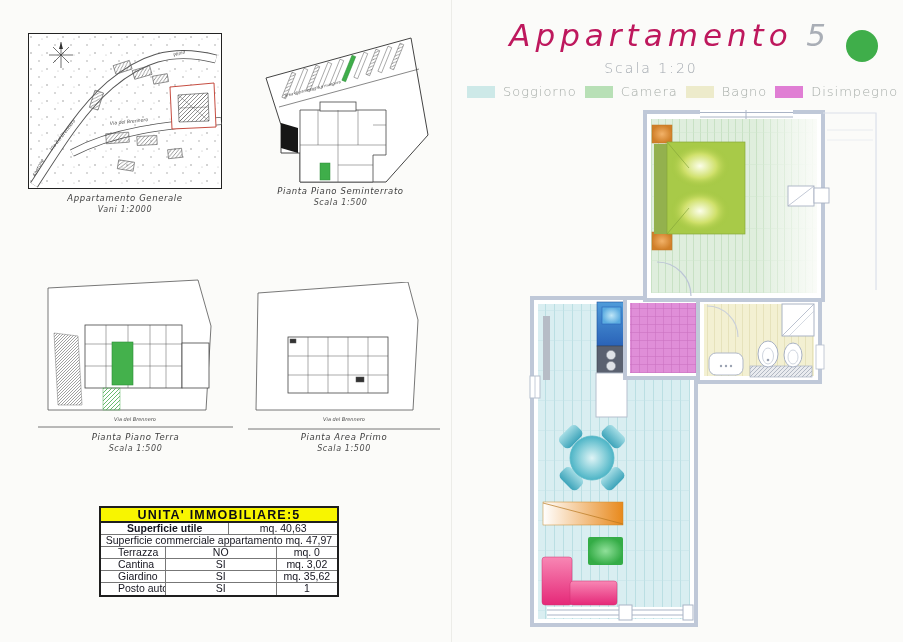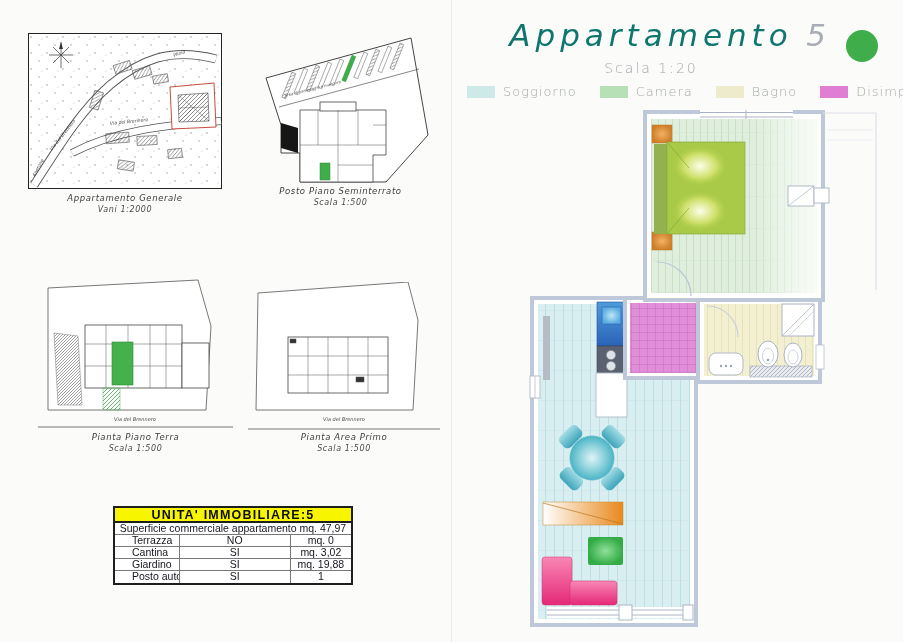--- a/index.html
+++ b/index.html
@@ -16,55 +16,55 @@
   .drawing { position:absolute; }
   .drawing-caption {
     position:absolute; text-align:center;
     font-family:"DejaVu Sans", sans-serif; font-style:italic;
     font-size:8.5px; line-height:11px; letter-spacing:0.6px; color:#3d3d3d;
   }
   .drawing-caption .cap-scale { font-size:8px; color:#4a4a4a; }
 
   
   .unit-table {
-    position:absolute; left:113px; top:506px; width:240px;
+    position:absolute; left:99px; top:506px; width:240px;
     border:2px solid #1e1e1e; background:#fff;
     font-size:10.5px; color:#15151f;
   }
   .ut-header {
     background:#f8f500; text-align:center; font-weight:bold;
     font-size:12.5px; letter-spacing:1.2px; height:15px; line-height:15px;
     border-bottom:2px solid #1e1e1e; color:#0d0d16;
   }
   .ut-row { display:flex; border-bottom:1px solid #777; height:12px; line-height:11px; }
   .ut-row:last-child { border-bottom:none; }
   .ut-cell { overflow:hidden; white-space:nowrap; }
   .ut-c-center { text-align:center; }
   .ut-bl { border-left:1px solid #777; }
   .ut-bold { font-weight:bold; }
   .ut-pad { padding-left:17px; }
 
   
   .apt-title {
     position:absolute; left:486px; top:17px; width:330px; text-align:center;
     font-family:"DejaVu Sans", sans-serif; font-weight:200; font-style:italic;
-    font-size:31px; letter-spacing:5px; color:#0f766e;
+    font-size:31px; letter-spacing:5px; color:#be185d;
   }
   .apt-number {
     position:absolute; left:796px; top:17px; width:40px; text-align:center;
     font-family:"DejaVu Sans", sans-serif; font-weight:200; font-style:italic;
     font-size:31px; color:#a9aeb6;
   }
   .apt-dot { position:absolute; left:846px; top:30px; width:32px; height:32px; border-radius:50%; }
   .apt-scale {
     position:absolute; left:486px; top:60px; width:330px; text-align:center;
     font-family:"DejaVu Sans", sans-serif; font-weight:200;
     font-size:14px; letter-spacing:2px; color:#a2a8af;
   }
-  .legend { position:absolute; left:467px; top:84px; width:420px; display:flex; align-items:center; gap:23px; }
+  .legend { position:absolute; left:467px; top:84px; width:420px; display:flex; align-items:center; gap:8px; }
   .legend-item { display:flex; align-items:center; gap:8px; }
   .legend-swatch { width:28px; height:12px; }
   .legend-label {
     font-family:"DejaVu Sans", sans-serif; font-weight:200;
     font-size:13px; letter-spacing:1px; color:#a6aca8;
   }
   svg text { font-family:"DejaVu Sans", sans-serif; }
 </style>
 </head>
 <body>
@@ -163,21 +163,21 @@
     <line x1="75" y1="85" x2="75" y2="120"></line>
     <line x1="95" y1="85" x2="95" y2="157"></line>
     <line x1="115" y1="85" x2="115" y2="120"></line>
     <line x1="130" y1="100" x2="143" y2="100"></line>
     <line x1="95" y1="140" x2="130" y2="140"></line>
   </g>
   <rect x="77" y="138" width="10" height="17" fill="#3fae4a" stroke="#2d8d38" stroke-width="0.5"></rect>
   <text x="42" y="72" transform="rotate(-14 42 72)" font-size="3.8" font-style="italic" fill="#555">Area di parcheggio e manovra</text>
 </svg>
 <div class="drawing-caption" style="left:243px; top:186px; width:195px;">
-  <div>Posto Piano Seminterrato</div>
+  <div>Pianta Piano Seminterrato</div>
   <div class="cap-scale">Scala 1:500</div>
 </div>
 
 <svg class="drawing" style="left:38px; top:278px;" width="195" height="152" viewBox="0 0 195 152">
   <polygon points="10,10 160,2 173,48 168,132 10,132" fill="#ffffff" stroke="#555" stroke-width="0.8"></polygon>
   <polygon points="16,55 40,58 44,127 20,127" fill="url(#hatchGray)" stroke="#777" stroke-width="0.5"></polygon>
   <g fill="#ffffff" stroke="#444" stroke-width="0.8">
     <rect x="47" y="47" width="97" height="63"></rect>
     <rect x="144" y="65" width="27" height="45"></rect>
   </g>
@@ -218,36 +218,40 @@
   <line x1="0" y1="147" x2="192" y2="147" stroke="#555" stroke-width="0.8"></line>
 </svg>
 <div class="drawing-caption" style="left:248px; top:432px; width:192px;">
   <div>Pianta Area Primo</div>
   <div class="cap-scale">Scala 1:500</div>
 </div>
 
 <div class="unit-table">
   <div class="ut-header">UNITA'  IMMOBILIARE:5</div>
   <div class="ut-row">
+    <div class="ut-cell ut-c-center ut-bold" style="width:54%">Superficie utile</div>
+    <div class="ut-cell ut-c-center ut-bl" style="width:46%">mq.  40,63</div>
+  </div>
+  <div class="ut-row">
     <div class="ut-cell ut-c-center" style="width:100%">Superficie commerciale appartamento  mq.  47,97</div>
   </div>
   <div class="ut-row">
     <div class="ut-cell ut-pad" style="width:27%">Terrazza</div>
     <div class="ut-cell ut-c-center ut-bl" style="width:47%">NO</div>
     <div class="ut-cell ut-c-center ut-bl" style="width:26%">mq.  0</div>
   </div>
   <div class="ut-row">
     <div class="ut-cell ut-pad" style="width:27%">Cantina</div>
     <div class="ut-cell ut-c-center ut-bl" style="width:47%">SI</div>
     <div class="ut-cell ut-c-center ut-bl" style="width:26%">mq.  3,02</div>
   </div>
   <div class="ut-row">
     <div class="ut-cell ut-pad" style="width:27%">Giardino</div>
     <div class="ut-cell ut-c-center ut-bl" style="width:47%">SI</div>
-    <div class="ut-cell ut-c-center ut-bl" style="width:26%">mq.  19,88</div>
+    <div class="ut-cell ut-c-center ut-bl" style="width:26%">mq.  35,62</div>
   </div>
   <div class="ut-row">
     <div class="ut-cell ut-pad" style="width:27%">Posto auto</div>
     <div class="ut-cell ut-c-center ut-bl" style="width:47%">SI</div>
     <div class="ut-cell ut-c-center ut-bl" style="width:26%">1</div>
   </div>
 </div>
 
 <div class="apt-title">Appartamento</div>
 <div class="apt-number">5</div>

